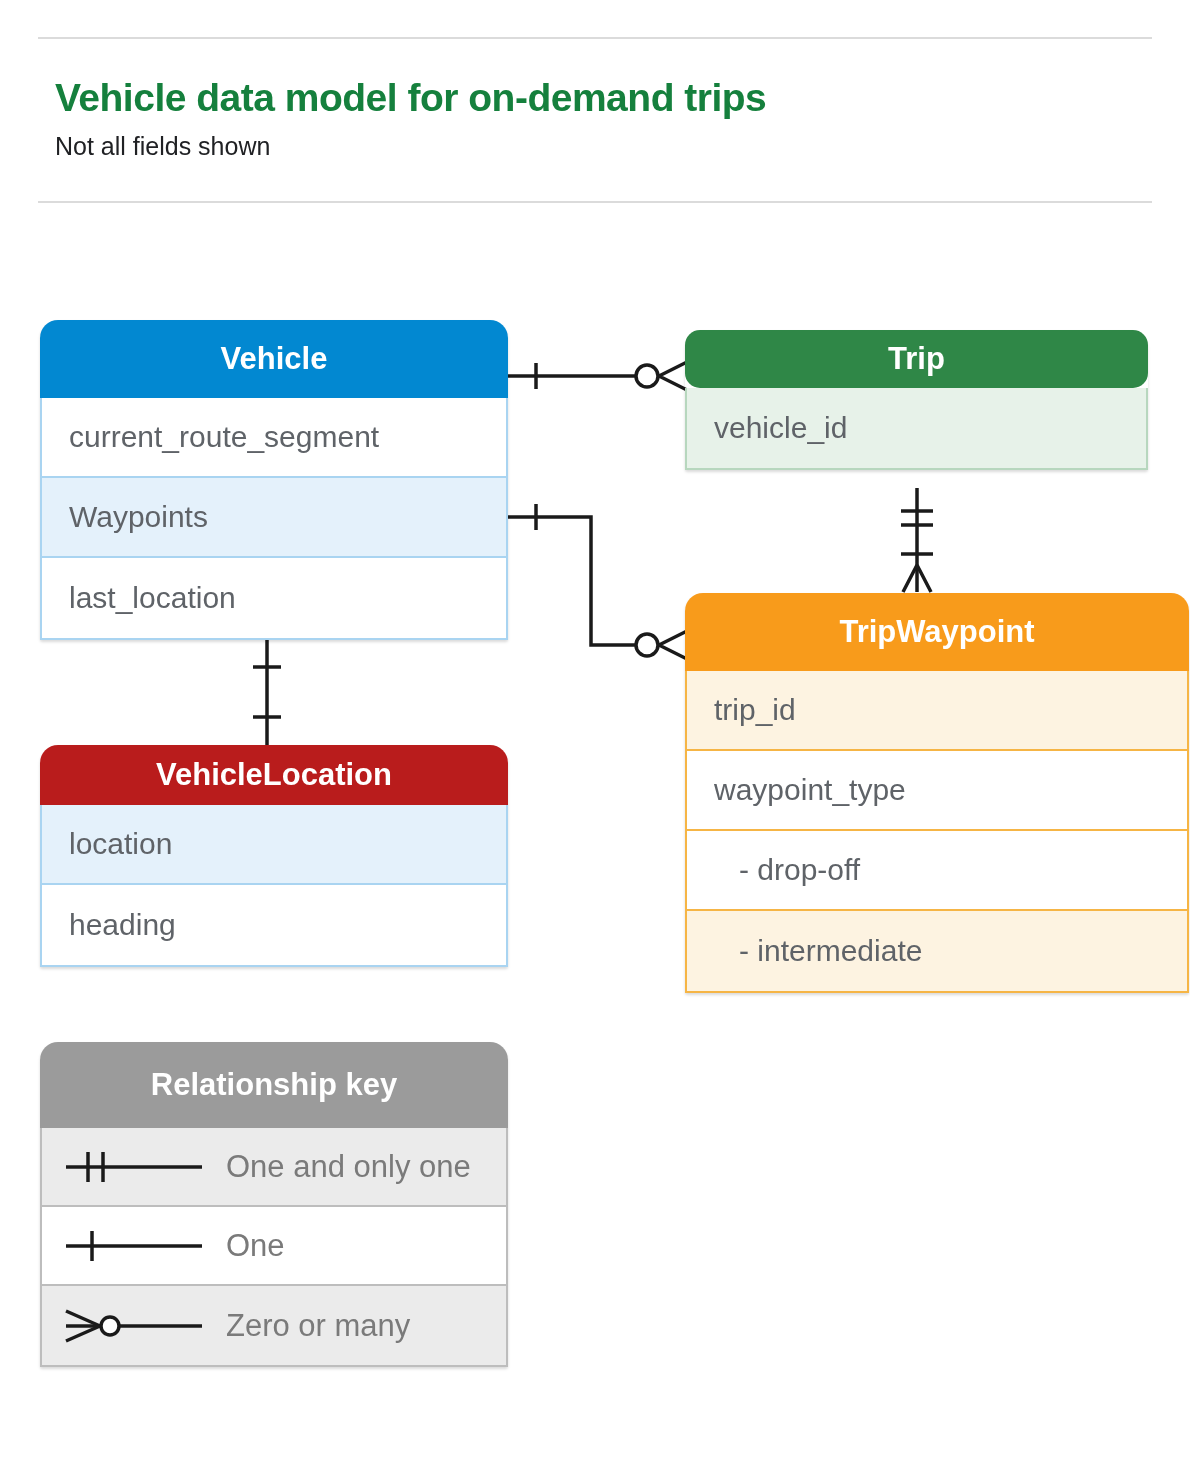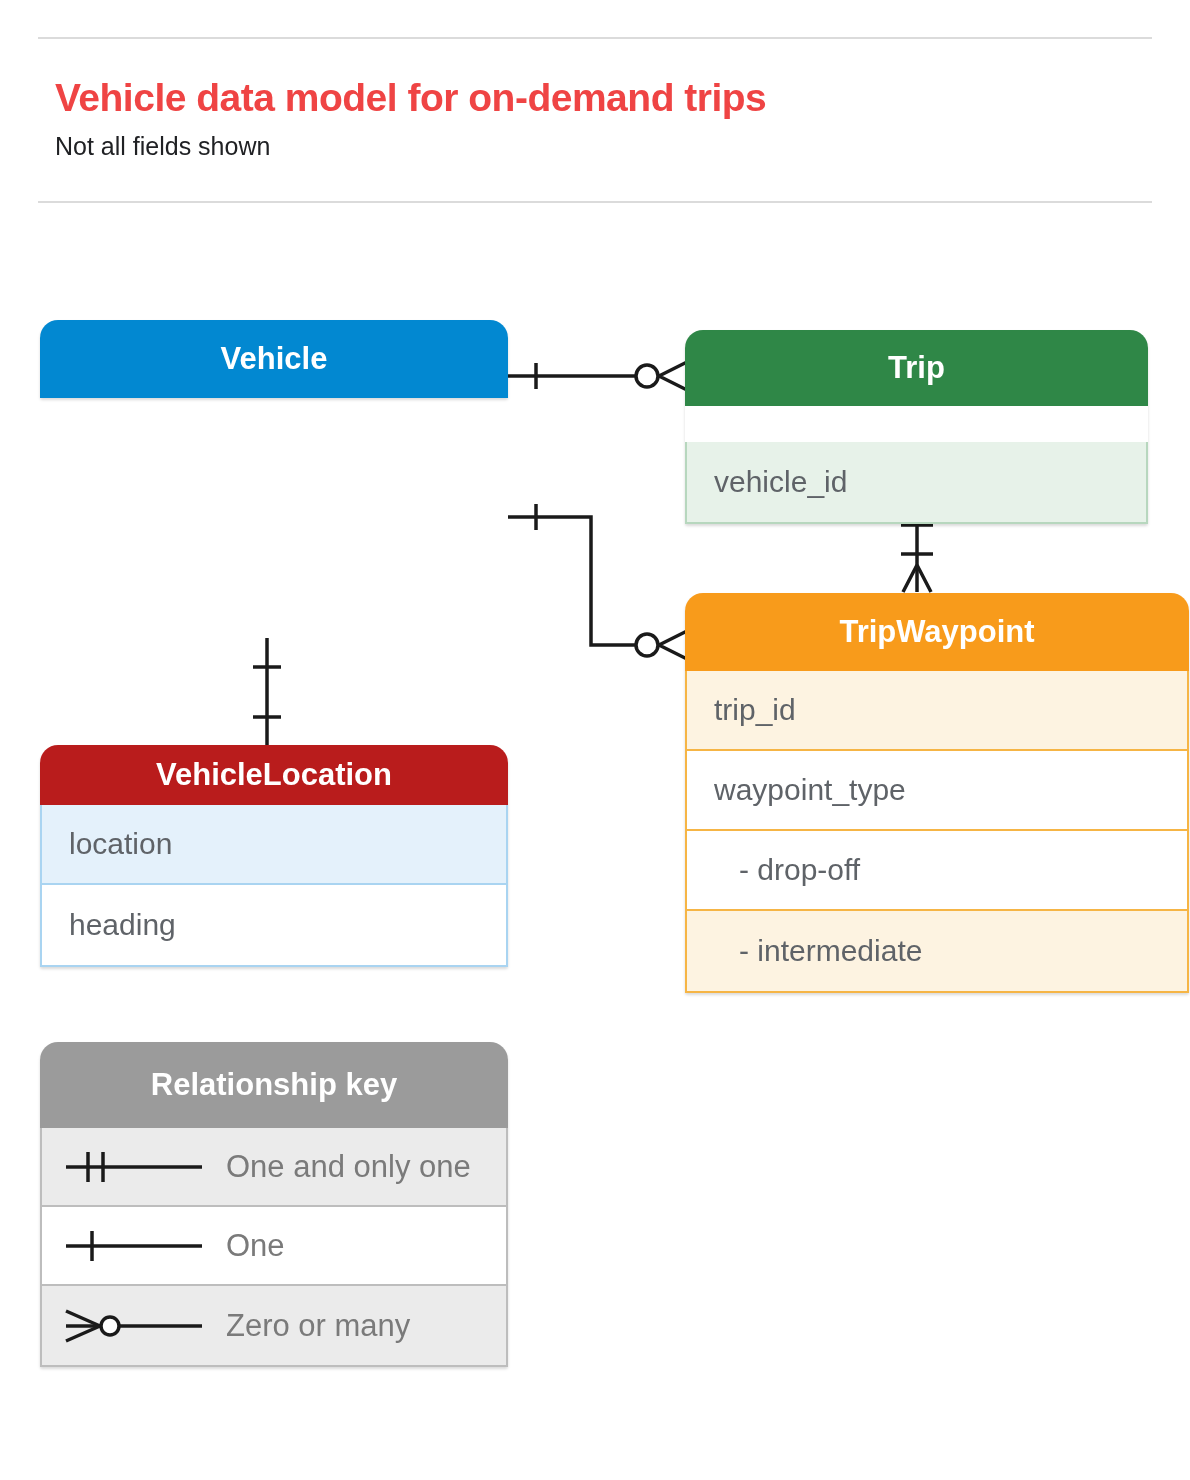--- a/index.html
+++ b/index.html
@@ -5,21 +5,21 @@
   html,body{margin:0;padding:0;background:#ffffff;}
   .canvas{
     position:relative;width:1190px;height:1480px;background:#ffffff;
     font-family:"Liberation Sans","DejaVu Sans",sans-serif;overflow:hidden;
   }
   .rule{position:absolute;left:38px;width:1114px;height:2px;background:#dbdbdb;}
   .rule-top{top:37px;}
   .rule-under{top:201px;}
   .page-title{
     position:absolute;left:55px;top:76px;margin:0;
-    font-size:39px;font-weight:700;color:#ef4444;letter-spacing:-0.5px;
+    font-size:39px;font-weight:700;color:#15803d;letter-spacing:-0.5px;
   }
   .page-subtitle{
     position:absolute;left:55px;top:132px;margin:0;
     font-size:25px;font-weight:400;color:#202124;
   }
   .connectors{position:absolute;left:0;top:0;pointer-events:none;}
   .connectors path,.connectors line{stroke:#1a1a1a;stroke-width:3.5;fill:none;}
   .connectors circle{stroke:#1a1a1a;stroke-width:3.5;fill:#ffffff;}
 
   .table{position:absolute;box-shadow:0 2px 3px rgba(0,0,0,0.15);border-radius:18px 18px 2px 2px;}
@@ -37,24 +37,24 @@
 
   .vehicle{left:40px;top:320px;width:468px;}
   .vehicle .t-header{height:78px;background:#0288d1;}
   .vehicle-location{left:40px;top:745px;width:468px;}
   .vehicle-location .t-header{height:60px;background:#b91c1c;}
   .blue-b{border-color:#a9d4f1;}
   .blue-b .t-row{border-bottom-color:#a9d4f1;}
   .tint-blue{background:#e4f1fb;}
 
   .trip{left:685px;top:330px;width:463px;}
-  .trip .t-header{height:76px;background:#2f8747;}
+  .trip .t-header{height:58px;background:#2f8747;border-radius:15px;}
   .green-b{border-color:#b7d7be;}
   .green-b .t-row{border-bottom-color:#b7d7be;}
-  .tint-green{background:#e7f2e9;margin-top:36px;}
+  .tint-green{background:#e7f2e9;}
 
   .trip-waypoint{left:685px;top:593px;width:504px;}
   .trip-waypoint .t-header{height:78px;background:#f89b1b;}
   .orange-b{border-color:#f6b545;}
   .orange-b .t-row{border-bottom-color:#f6b545;}
   .tint-orange{background:#fdf3e1;}
 
   .rel-key{left:40px;top:1042px;width:468px;}
   .rel-key .t-header{height:86px;background:#9b9b9b;}
   .gray-b{border-color:#bdbdbd;}
@@ -103,20 +103,25 @@
     </g>
     <g>
       <line x1="267" y1="638" x2="267" y2="745"></line>
       <line x1="253" y1="667" x2="281" y2="667"></line>
       <line x1="253" y1="717" x2="281" y2="717"></line>
     </g>
   </svg>
 
   <div class="table vehicle">
     <div class="t-header">Vehicle</div>
+    <div class="t-body blue-b">
+      <div class="t-row">current_route_segment</div>
+      <div class="t-row tint-blue">Waypoints</div>
+      <div class="t-row">last_location</div>
+    </div>
   </div>
 
   <div class="table trip">
     <div class="t-header">Trip</div>
     <div class="t-body green-b">
       <div class="t-row tint-green">vehicle_id</div>
     </div>
   </div>
 
   <div class="table trip-waypoint">

